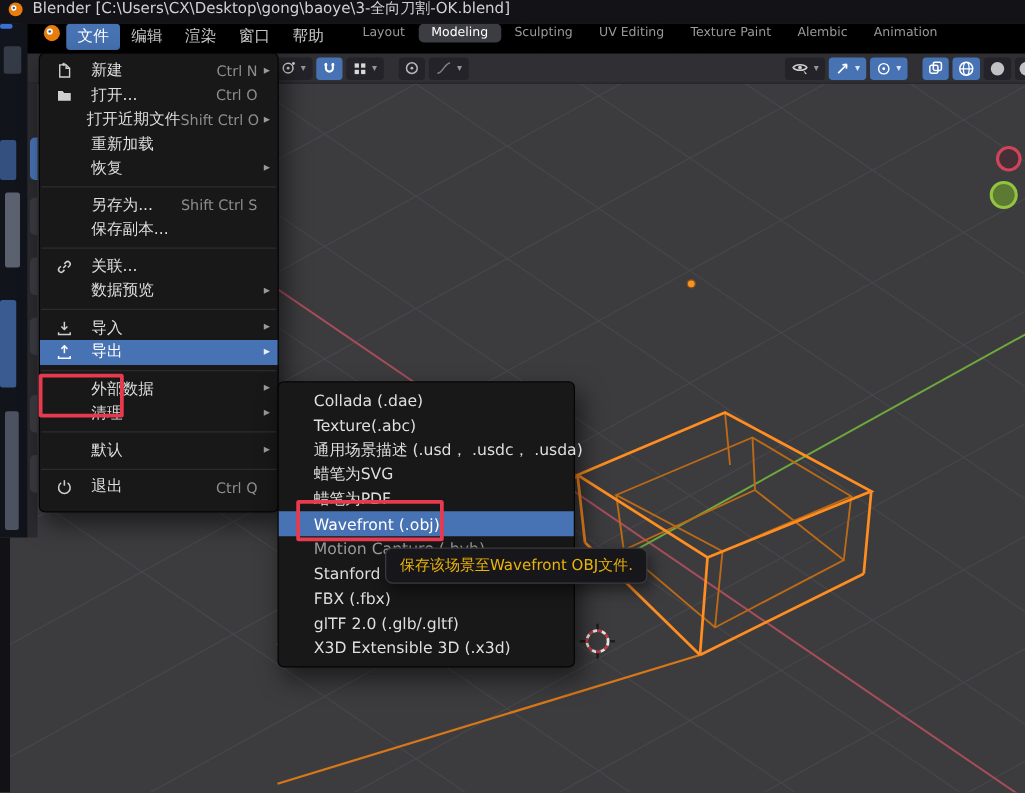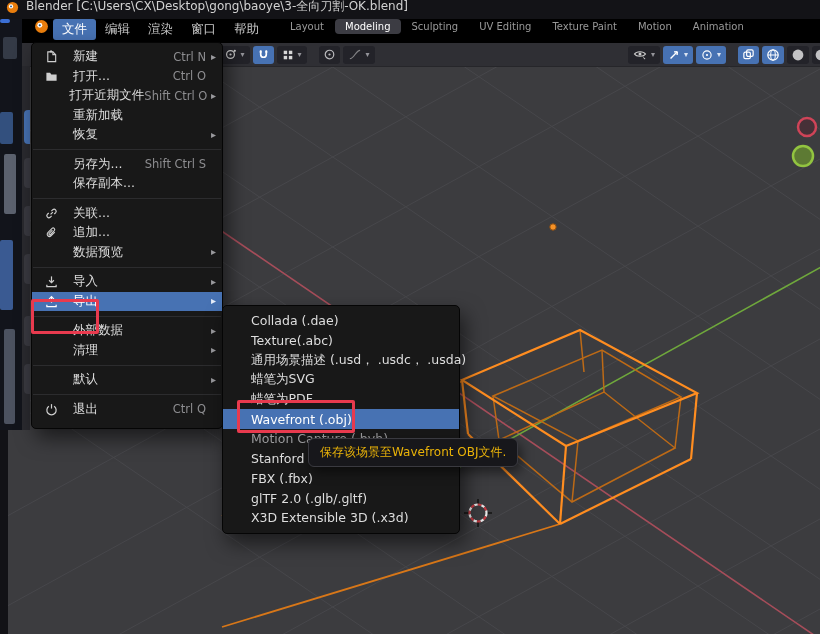--- a/index.html
+++ b/index.html
@@ -180,21 +180,21 @@
   <span class="mbtn">编辑</span>
   <span class="mbtn">渲染</span>
   <span class="mbtn">窗口</span>
   <span class="mbtn">帮助</span>
   <div class="tabs">
     <span class="tab">Layout</span>
     <span class="tab active">Modeling</span>
     <span class="tab">Sculpting</span>
     <span class="tab">UV Editing</span>
     <span class="tab">Texture Paint</span>
-    <span class="tab">Motion</span>
+    <span class="tab">Alembic</span>
     <span class="tab">Animation</span>
 
   </div>
 
 </div>
 
 <div class="toolrow">
   <span class="tlabel" style="padding-left:2px">择</span>
   <span class="tlabel">添加</span>
   <span class="tlabel">物体</span>
@@ -359,30 +359,20 @@
     <span class="mico">
         <svg width="13" height="13" viewBox="0 0 14 14" fill="none" stroke="#cfcfcf" stroke-width="1.3">
           <path d="M6 8 L8.5 5.5 M4 6.5 l-1.5 1.5 a2.2 2.2 0 0 0 3.1 3.1 L7.1 9.6 M10 7.5 l1.5 -1.5 a2.2 2.2 0 0 0 -3.1 -3.1 L6.9 4.4"></path>
         </svg>
       </span>
     <span class="mlabel">关联...</span>
     <span class="msc"></span>
       <span class="marr"></span>
   </div>
   <div class="mrow">
-    <span class="mico">
-        <svg width="13" height="13" viewBox="0 0 14 14" fill="none" stroke="#cfcfcf" stroke-width="1.2">
-          <path d="M10.5 6.5 L6.5 10.5 a2.4 2.4 0 0 1 -3.4 -3.4 L7.6 2.6 a1.7 1.7 0 0 1 2.4 2.4 L5.8 9.2 a.9 .9 0 0 1 -1.3 -1.3 L8 4.4"></path>
-        </svg>
-      </span>
-    <span class="mlabel">追加...</span>
-    <span class="msc"></span>
-      <span class="marr"></span>
-  </div>
-  <div class="mrow">
     <span class="mico"></span>
     <span class="mlabel">数据预览</span>
     <span class="msc"></span>
     <span class="marr">▸</span>
   </div>
   <div class="msep"></div>
   <div class="mrow">
     <span class="mico">
         <svg width="13" height="13" viewBox="0 0 14 14" fill="none" stroke="#cfcfcf" stroke-width="1.3">
           <line x1="7" y1="1.5" x2="7" y2="8"></line>

